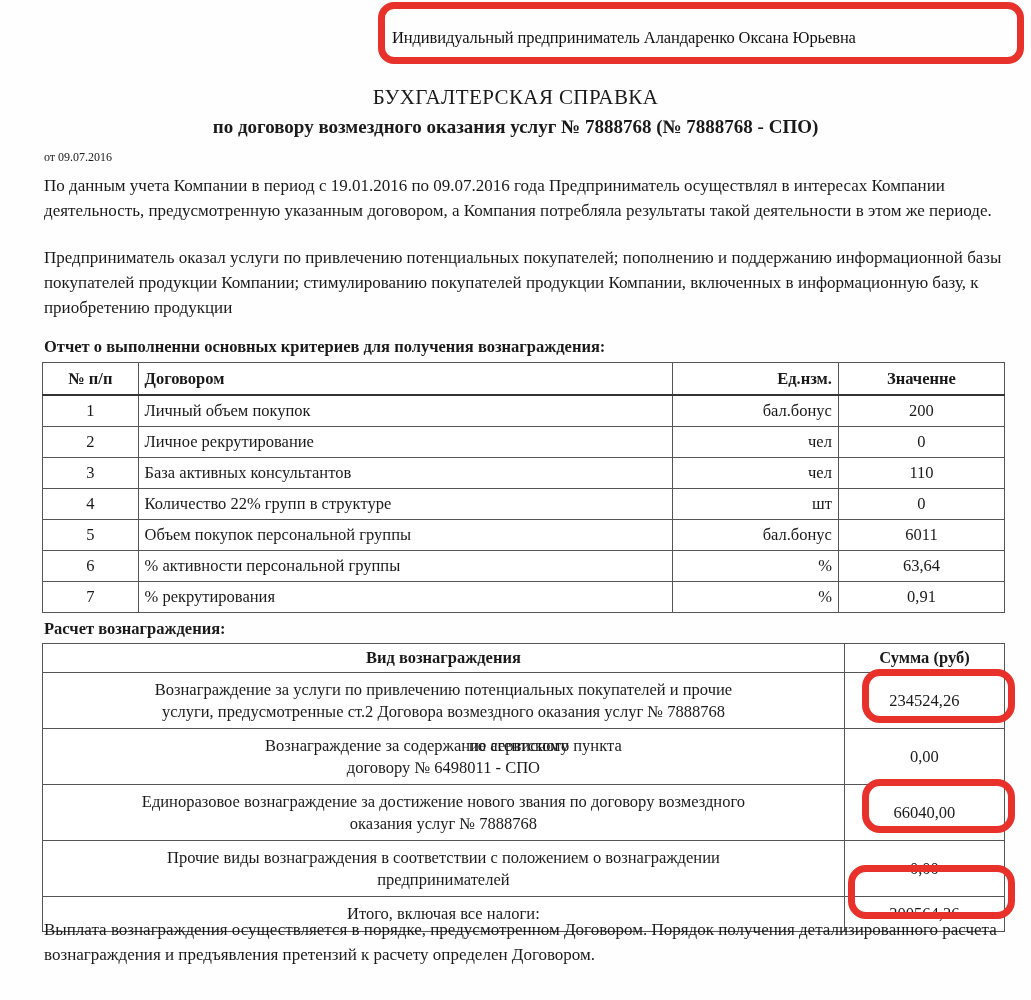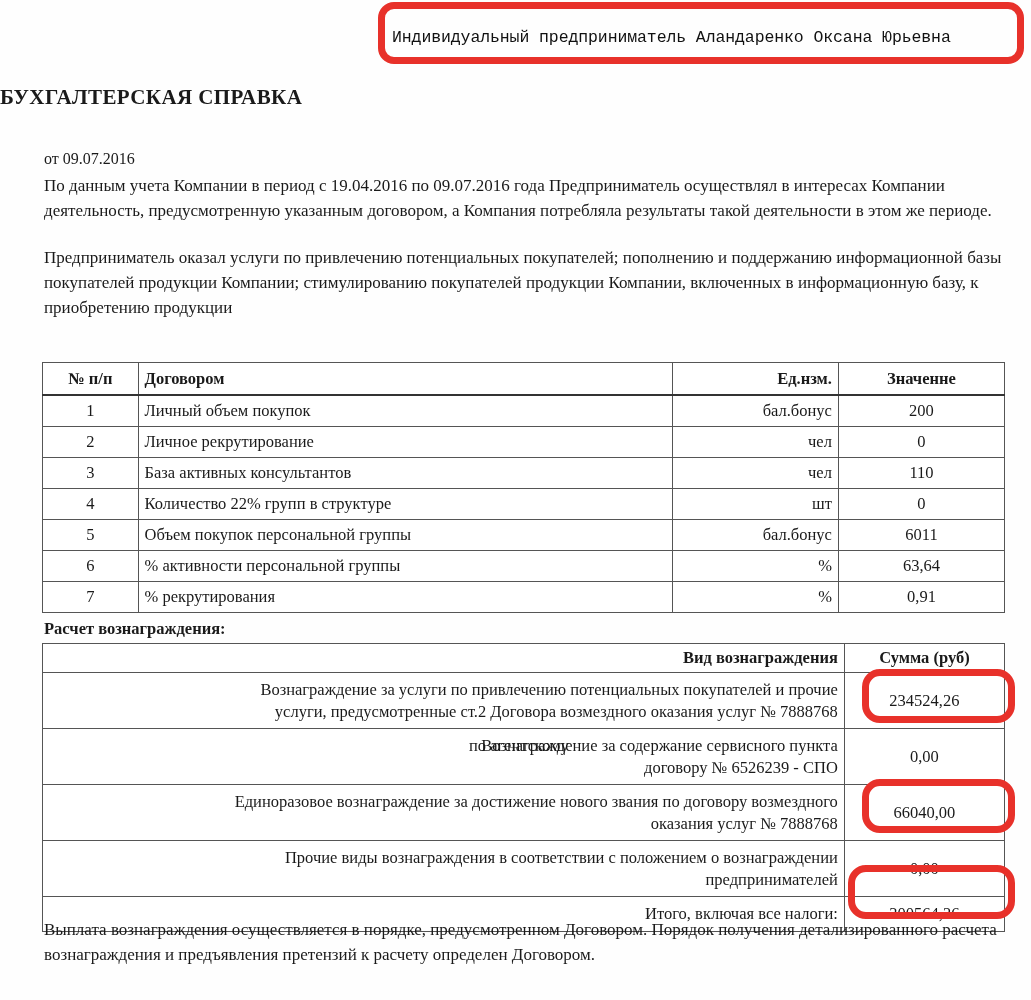--- a/index.html
+++ b/index.html
@@ -26,21 +26,20 @@
   
   .org-line {
     position: absolute;
     left: 392px;
     top: 28px;
     width: 620px;
     font-size: 16.5px;
     letter-spacing: -0.1px;
     white-space: nowrap;
     color: #111;
-    font-family: Liberation Mono, monospace;
   }
 
   
   .redbox {
     position: absolute;
     border: 7px solid #e8312a;
     border-radius: 16px;
     box-sizing: border-box;
     pointer-events: none;
     background: transparent;
@@ -48,37 +47,37 @@
   #redbox-org   { left: 378px; top: 2px;   width: 646px; height: 62px; }
   #redbox-r1    { left: 862px; top: 669px; width: 153px; height: 54px;  border-radius: 18px; }
   #redbox-r3    { left: 862px; top: 779px; width: 153px; height: 54px;  border-radius: 18px; }
   #redbox-total { left: 848px; top: 865px; width: 167px; height: 54px;  border-radius: 18px; }
 
   
   .title-main {
     position: absolute;
     left: 0; top: 85px;
     width: 1031px;
-    text-align: left;
+    text-align: center;
     font-size: 21px;
-    font-weight: bold;
+    font-weight: normal;
     letter-spacing: 0.4px;
   }
   .title-sub {
     position: absolute;
     left: 0; top: 116px;
     width: 1031px;
     text-align: center;
     font-size: 19px;
     font-weight: bold;
   }
   .date-line {
     position: absolute;
     left: 44px; top: 150px;
-    font-size: 16px;
+    font-size: 12px;
   }
 
   
   .para {
     position: absolute;
     left: 44px;
     width: 960px;
     font-size: 17px;
     line-height: 25px;
     text-align: left;
@@ -124,21 +123,21 @@
   .c-val   { width: 160px; text-align: center; }
   #table-criteria thead .c-name { text-align: left; }
 
   
   #table-calc { left: 42px; top: 643px; width: 963px; }
   #table-calc th {
     font-weight: bold;
     height: 28px;
   }
   #table-calc td { padding: 3px 6px; }
-  .k-name { width: 813px; text-align: right; line-height: 22px; }
+  .k-name { width: 813px; text-align: center; line-height: 22px; }
   .k-sum  { width: 150px; text-align: center; }
   #table-calc thead .k-sum { }
   .row-2line td { height: 49px; }
   .row-total td {
     height: 28px;
     font-weight: bold;
     border-top: 2px solid #222;
     border-bottom: 2px solid #777;
   }
   .svc-inner {
@@ -162,25 +161,27 @@
   }
 </style>
 </head>
 <body>
 
 <div class="page">
 
   <div class="org-line">Индивидуальный предприниматель Аландаренко Оксана Юрьевна</div>
 
   <div class="title-main">БУХГАЛТЕРСКАЯ СПРАВКА</div>
+  <div class="title-sub">по договору возмездного оказания услуг № 7888768 (№ 7888768 - СПО)</div>
   <div class="date-line">от 09.07.2016</div>
 
-  <div class="para" id="para-1">По данным учета Компании в период с 19.04.2016 по 09.07.2016 года Предприниматель осуществлял в интересах Компании деятельность, предусмотренную указанным договором, а Компания потребляла результаты такой деятельности в этом же периоде.</div>
+  <div class="para" id="para-1">По данным учета Компании в период с 19.01.2016 по 09.07.2016 года Предприниматель осуществлял в интересах Компании деятельность, предусмотренную указанным договором, а Компания потребляла результаты такой деятельности в этом же периоде.</div>
   <div class="para" id="para-2">Предприниматель оказал услуги по привлечению потенциальных покупателей; пополнению и поддержанию информационной базы покупателей продукции Компании; стимулированию покупателей продукции Компании, включенных в информационную базу, к приобретению продукции</div>
 
+  <div class="section-caption" id="cap-criteria">Отчет о выполненни основных критериев для получения вознаграждения:</div>
 
   <table class="doc-table" id="table-criteria">
     <thead>
       <tr>
         <th class="c-num">№ п/п</th>
         <th class="c-name">Договором</th>
         <th class="c-unit">Ед.нзм.</th>
         <th class="c-val">Значенне</th>
       </tr>
     </thead>
@@ -246,21 +247,21 @@
           <span>услуги, предусмотренные ст.2 Договора возмездного оказания услуг № 7888768</span>
         </td>
         <td class="k-sum">234524,26</td>
       </tr>
       <tr class="row-2line">
         <td class="k-name">
           <span class="svc-inner">
             <span>Вознаграждение за  содержание сервисного пункта</span>
             <span class="svc-right">по агентскому</span>
           </span>
-          <span>договору № 6526239 - СПО</span>
+          <span>договору № 6498011 - СПО</span>
         </td>
         <td class="k-sum">0,00</td>
       </tr>
       <tr class="row-2line">
         <td class="k-name">
           <span>Единоразовое вознаграждение за достижение нового звания по договору возмездного</span><br>
           <span>оказания услуг № 7888768</span>
         </td>
         <td class="k-sum">66040,00</td>
       </tr>

